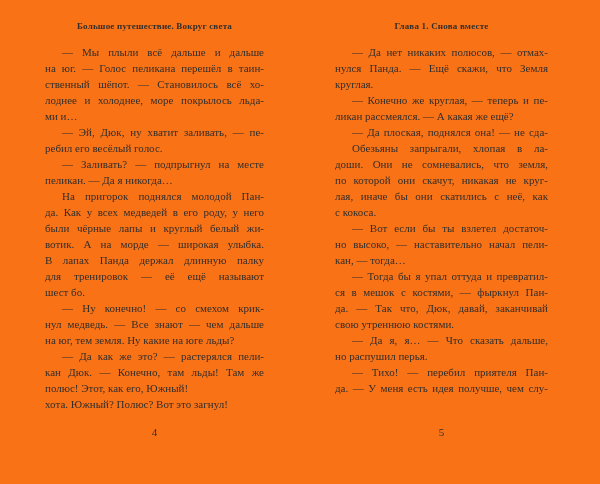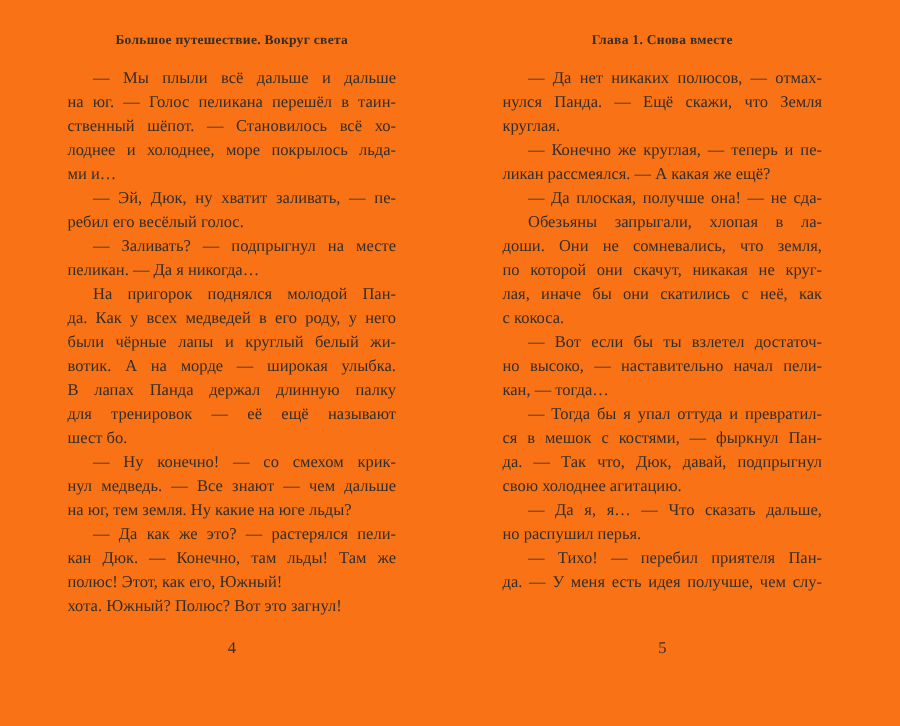--- a/index.html
+++ b/index.html
@@ -114,39 +114,39 @@
         <div class="para">
           <div class="line first">— Да нет никаких полюсов, — отмах-</div>
           <div class="line">нулся Панда. — Ещё скажи, что Земля</div>
           <div class="line end">круглая.</div>
         </div>
         <div class="para">
           <div class="line first">— Конечно же круглая, — теперь и пе-</div>
           <div class="line end">ликан рассмеялся. — А какая же ещё?</div>
         </div>
         <div class="para">
-          <div class="line first">— Да плоская, получше она! — не сда-</div>
+          <div class="line first">— Да плоская, поднялся она! — не сда-</div>
         </div>
         <div class="para">
           <div class="line first">Обезьяны запрыгали, хлопая в ла-</div>
           <div class="line">доши. Они не сомневались, что земля,</div>
           <div class="line">по которой они скачут, никакая не круг-</div>
           <div class="line">лая, иначе бы они скатились с неё, как</div>
           <div class="line end">с кокоса.</div>
         </div>
         <div class="para">
           <div class="line first">— Вот если бы ты взлетел достаточ-</div>
           <div class="line">но высоко, — наставительно начал пели-</div>
           <div class="line end">кан, — тогда…</div>
         </div>
         <div class="para">
           <div class="line first">— Тогда бы я упал оттуда и превратил-</div>
           <div class="line">ся в мешок с костями, — фыркнул Пан-</div>
-          <div class="line">да. — Так что, Дюк, давай, подпрыгнул</div>
-          <div class="line end">свою холоднее агитацию.</div>
+          <div class="line">да. — Так что, Дюк, давай, заканчивай</div>
+          <div class="line end">свою утреннюю костями.</div>
         </div>
         <div class="para">
           <div class="line first">— Да я, я… — Что сказать дальше,</div>
           <div class="line end">но распушил перья.</div>
         </div>
         <div class="para">
           <div class="line first">— Тихо! — перебил приятеля Пан-</div>
           <div class="line">да. — У меня есть идея получше, чем слу-</div>
         </div>
       </div>

